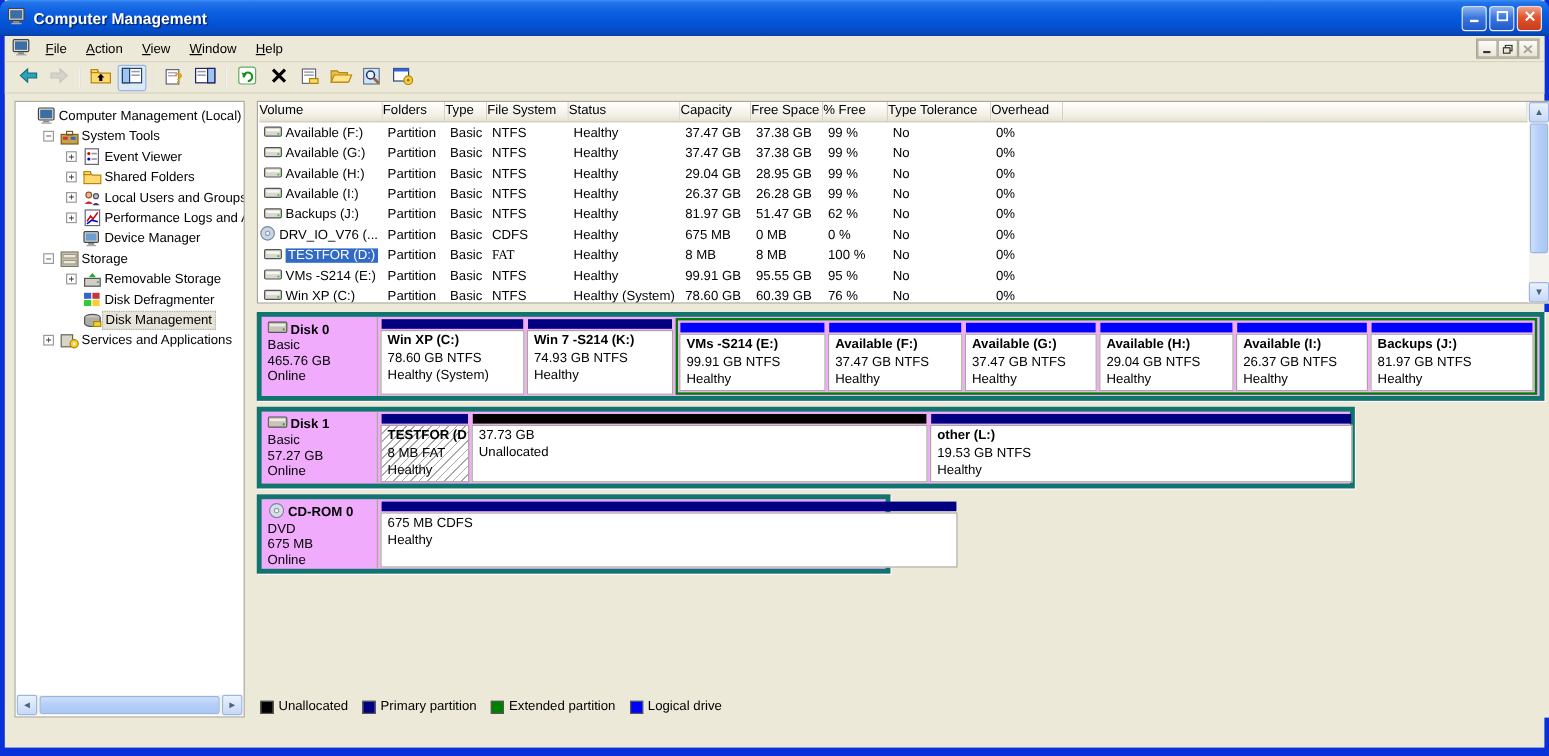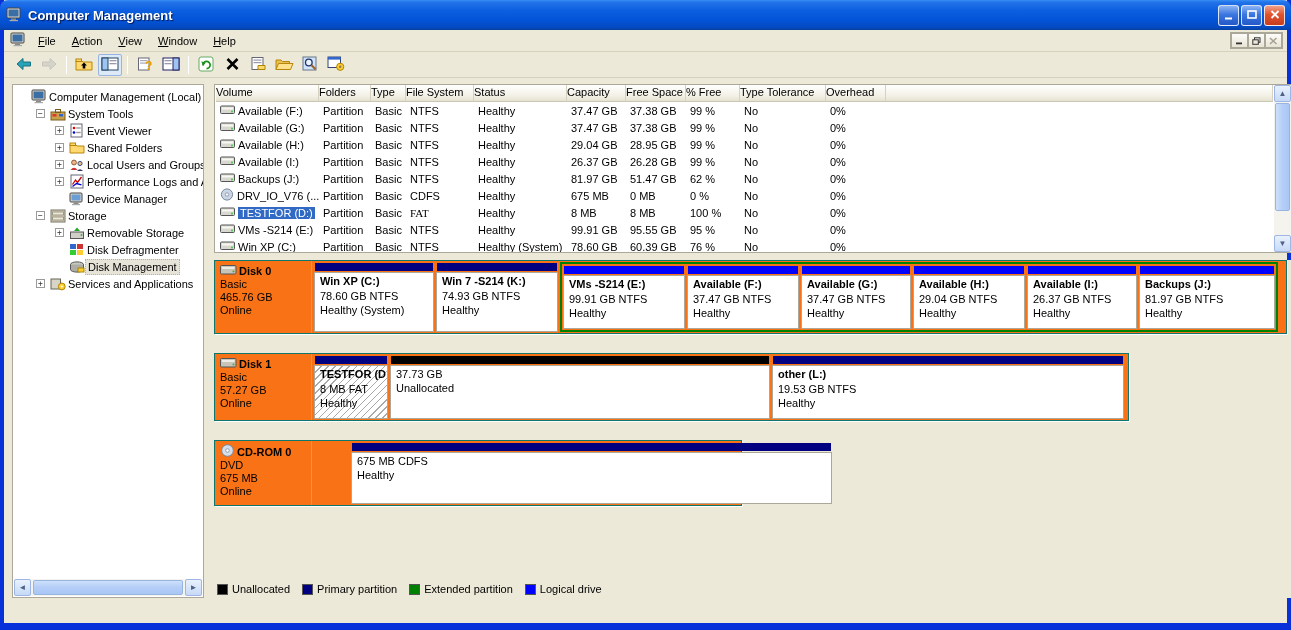--- a/index.html
+++ b/index.html
@@ -67,21 +67,21 @@
   .vol-header { display:flex; height:17px; }
   .vol-header .hcell { background:linear-gradient(180deg,#FFFFFF,#F2F0E4 70%,#E5E2D0);
     border-right:1px solid #D5D2C2; border-bottom:1px solid #C9C6B6; padding:1px 0; white-space:nowrap; overflow:hidden; }
   .vol-row { display:flex; height:17px; align-items:center; }
   .vol-row .cell { padding:0 4px; white-space:nowrap; overflow:hidden; flex:none; }
   .vol-row .vname { display:flex; align-items:center; gap:3px; }
   .vol-row .vlabel.sel { background:#316AC5; color:#fff; padding:0 2px; }
 
   
   .disk-pane { position:absolute; left:210px; top:260px; width:1078px; height:338px; background:#ECE9D8; }
-  .disk-row { border:1px solid #0f766e; box-shadow:1px 1px 0 #FFFFFF; background:#f97316; display:flex; margin-bottom:19px; }
+  .disk-row { border:4px solid #0f766e; box-shadow:1px 1px 0 #FFFFFF; background:#f0abfc; display:flex; margin-bottom:5px; }
   .disk-info { width:97px; flex:none; border-right:1px solid #ACA899; padding:3px 5px; }
   .disk-info .dname { font-weight:bold; display:flex; align-items:center; gap:2px; }
   .disk-info .dline { line-height:13px; }
   .parts { display:flex; padding:1px 2px; gap:2px; flex:1; }
   .pgroup { display:flex; gap:2px; }
   .pgroup.extended { border:2px solid #008000; padding:1px; gap:2px; }
   .part { display:flex; flex-direction:column; flex:none; }
   .part .stripe { height:8px; margin:1px 1px 1px 1px; flex:none; }
   .part .pbody { flex:1; background:#fff; border:1px solid #ACA899; padding:1px 5px; overflow:hidden; white-space:nowrap; }
   .part .pbody.hatched { background:repeating-linear-gradient(135deg,#fff 0 4px,#AAA 4px 5px); }
@@ -500,21 +500,21 @@
             <span class="cell" style="width: 35px;">Basic</span>
             <span class="cell" style="width: 68px;">NTFS</span>
             <span class="cell" style="width: 93px;">Healthy</span>
             <span class="cell" style="width: 59px;">81.97 GB</span>
             <span class="cell" style="width: 60px;">51.47 GB</span>
             <span class="cell" style="width: 54px;">62 %</span>
             <span class="cell" style="width: 86px;">No</span>
             <span class="cell" style="width: 60px;">0%</span>
           </div>
           <div class="vol-row">
-            <span class="cell vname" style="width: 103px;">
+            <span class="cell vname" style="width: 103px; justify-content: flex-end;">
               <span><svg width="14" height="13">
                   <circle cx="7" cy="6.5" r="5.6" fill="#C9D6E8" stroke="#789"></circle>
                   <circle cx="7" cy="6.5" r="1.7" fill="#fff" stroke="#99A"></circle>
                 </svg></span>
               <span class="vlabel">DRV_IO_V76 (...</span>
             </span>
             <span class="cell" style="width: 52px;">Partition</span>
             <span class="cell" style="width: 35px;">Basic</span>
             <span class="cell" style="width: 68px;">CDFS</span>
             <span class="cell" style="width: 93px;">Healthy</span>
@@ -713,21 +713,21 @@
                 <div class="stripe" style="background: rgb(0, 0, 128);"></div>
                 <div class="pbody">
                   <div class="plabel">other  (L:)</div>
                   <div class="pline">19.53 GB NTFS</div>
                   <div class="pline">Healthy</div>
                 </div>
               </div>
             </div>
           </div>
         </div>
-        <div class="disk-row" style="width: 528px; height: 66px; gap: 37px;">
+        <div class="disk-row" style="width: 528px; height: 66px;">
           <div class="disk-info">
             <div class="dname">
               <span><svg width="15" height="13">
                   <circle cx="7.5" cy="6.5" r="5.8" fill="#D6DEEA" stroke="#789"></circle>
                   <circle cx="7.5" cy="6.5" r="1.8" fill="#fff" stroke="#99A"></circle>
                 </svg></span>
               <span>CD-ROM 0</span>
             </div>
             <div class="dline">DVD</div>
             <div class="dline">675 MB</div>

